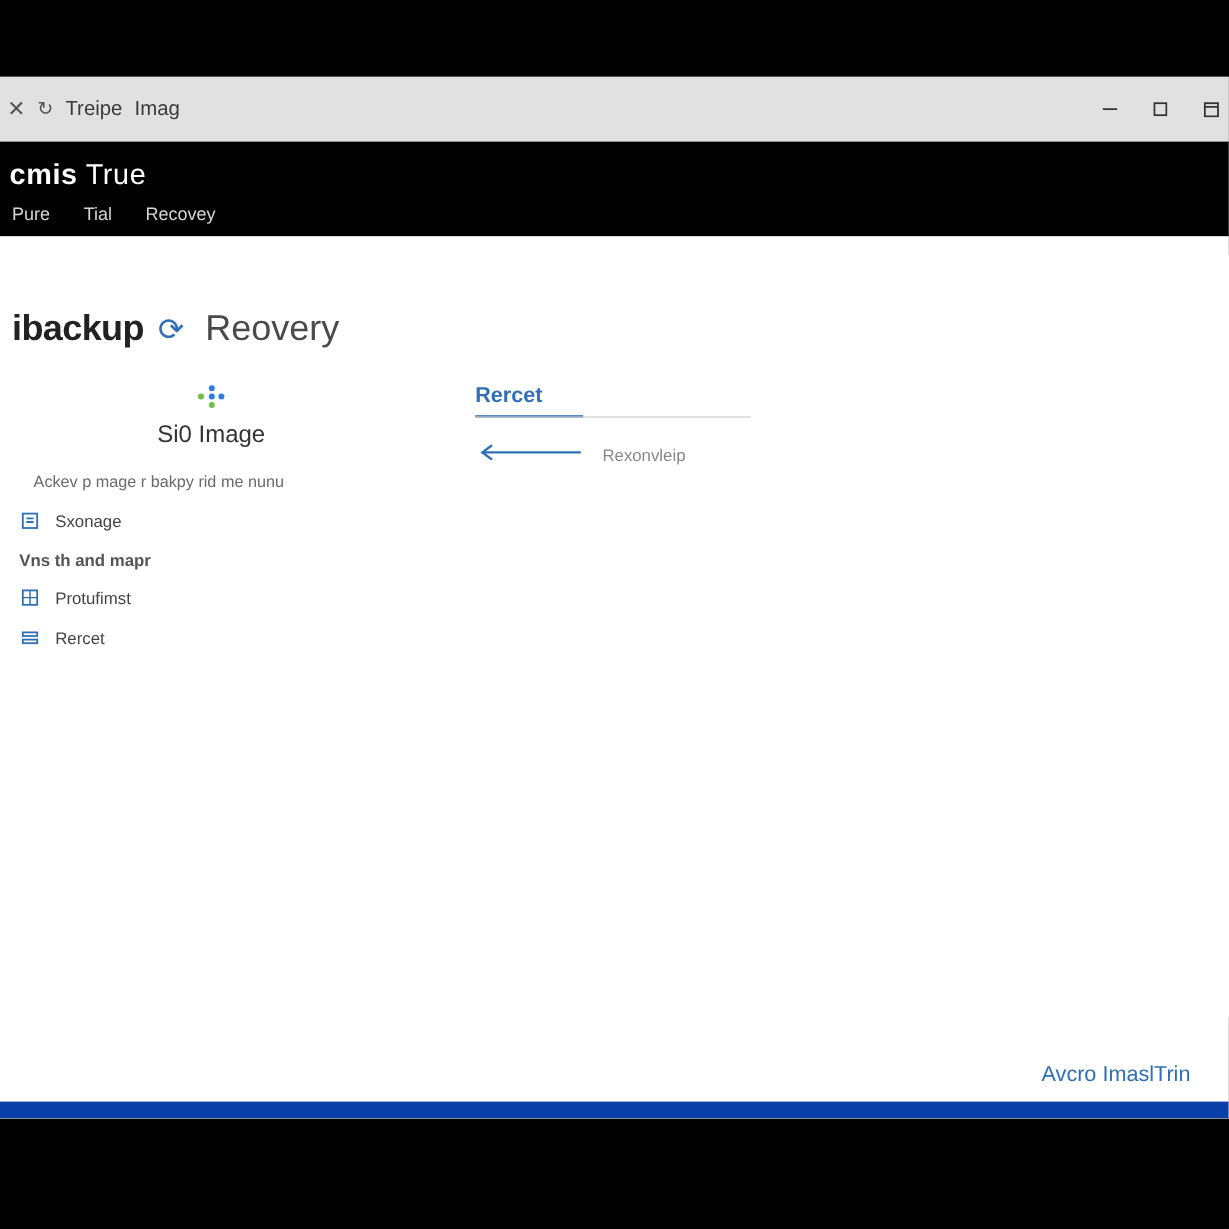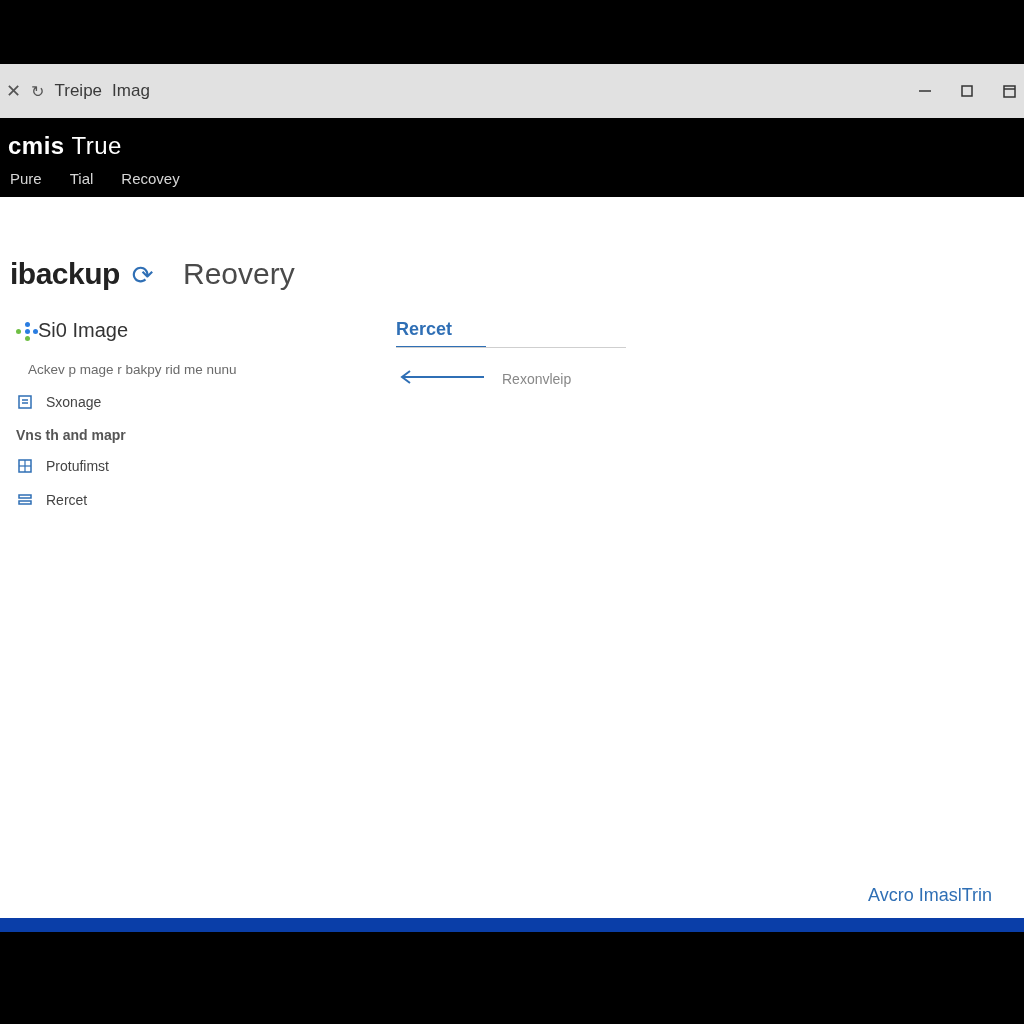--- a/index.html
+++ b/index.html
@@ -58,21 +58,21 @@
   
   .content {
     flex: 1;
     background: #fff;
     position: relative;
     overflow: hidden;
   }
   .page-title-row {
     display: flex;
     align-items: baseline;
-    gap: 30px;
+    gap: 18px;
     padding: 60px 0 28px 10px;
   }
   .page-title-backup {
     font-size: 30px;
     font-weight: 600;
     color: #222;
     letter-spacing: -0.5px;
   }
   .page-title-backup .i  { font-weight: 600; }
   .spinner-icon { color: #2f6fb5; font-size: 26px; font-weight: 400; margin-left: 4px; }
@@ -86,23 +86,25 @@
     display: flex;
     gap: 60px;
     padding: 0 0 0 16px;
   }
   .leftcol { width: 320px; }
   .rightcol { flex: 0 0 320px; }
 
   .section-head {
     display: flex;
     align-items: center;
+    gap: 10px;
     font-size: 20px;
     color: #333;
     margin-bottom: 20px;
+    flex-direction: column;
   }
   .cluster-icon { width: 22px; height: 22px; position: relative; }
   .cluster-icon span { position: absolute; width: 5px; height: 5px; border-radius: 50%; }
   .cluster-icon .d1 { background:#2a7de1; top:2px; left:9px;}
   .cluster-icon .d2 { background:#6fbf44; top:9px; left:0;}
   .cluster-icon .d3 { background:#2a7de1; top:9px; right:0;}
   .cluster-icon .d4 { background:#6fbf44; bottom:1px; left:9px;}
   .cluster-icon .d5 { background:#2a7de1; top:9px; left:9px;}
 
   .muted-line { color:#6a6a6a; font-size:13.5px; margin: 2px 0 16px 12px; }

